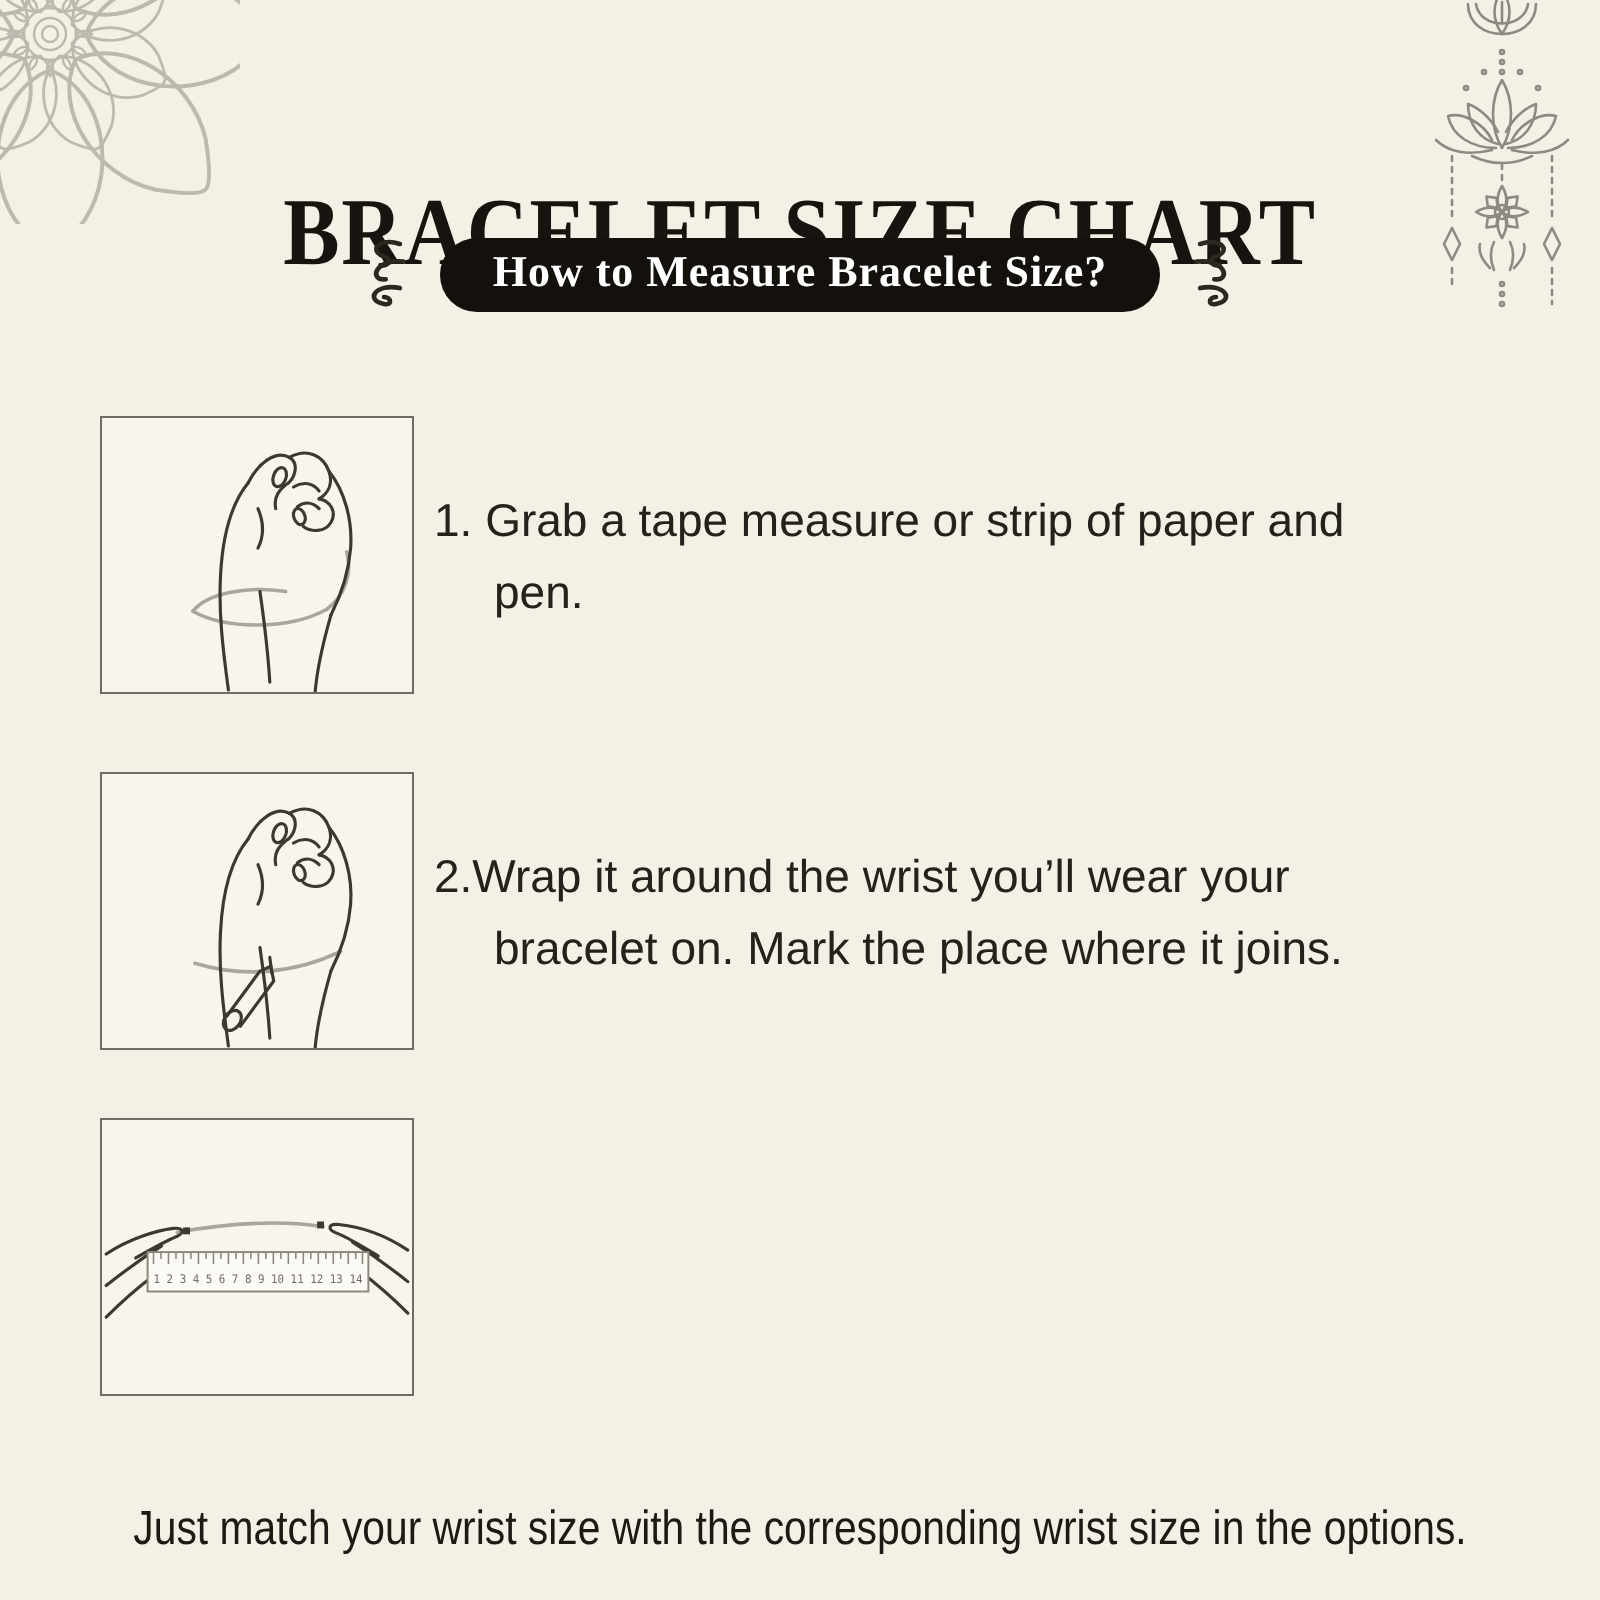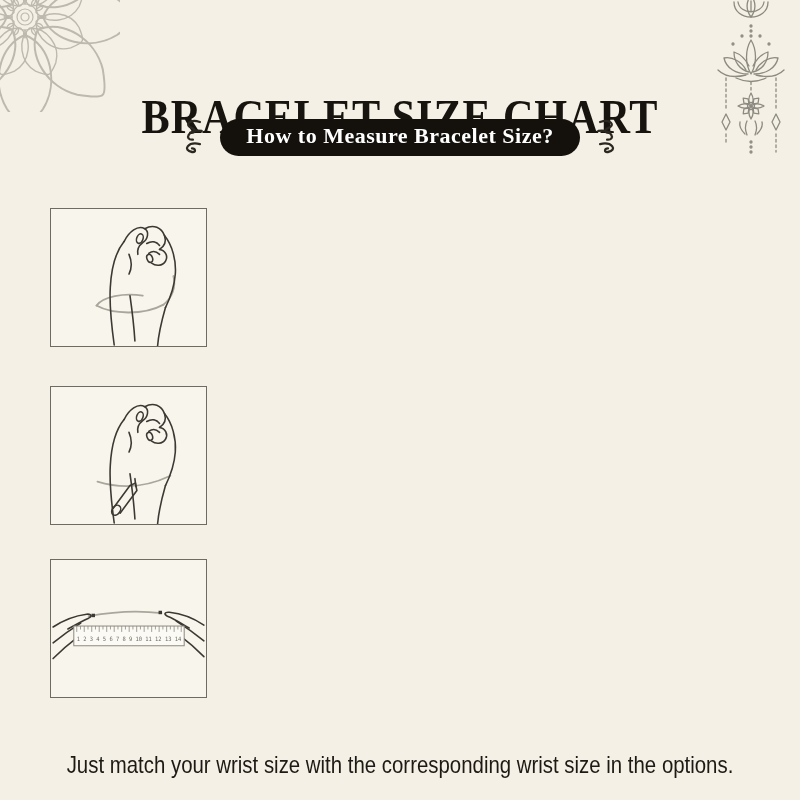--- a/index.html
+++ b/index.html
@@ -209,33 +209,37 @@
 
   <div class="step-row row-1">
     <div class="illus-box">
       <svg viewBox="0 0 157 139">
         <path class="tape" d="M46 98 C62 107 94 108 114 97"></path>
         <path class="tape" d="M46 98 C53 89 73 85 93 88"></path>
         <path class="tape" d="M114 97 C123 90 127 79 124 68"></path>
         <use href="#fist"></use>
       </svg>
     </div>
+    <p class="step-text">1. Grab a tape measure or strip of paper and
+pen.</p>
   </div>
 
   <div class="step-row row-2">
     <div class="illus-box">
       <svg viewBox="0 0 157 139">
         <path class="tape" d="M47 96 C70 103 96 102 121 90"></path>
         <use href="#fist"></use>
         <path class="linework" stroke-width="2.2" d="M85 93 L86 101"></path>
         <path class="linework" d="M85.5 97.5 L80 100 L63 123"></path>
         <path class="linework" d="M85.5 97.5 L87 105 L70 128"></path>
         <ellipse class="linework" cx="66" cy="125" rx="5.5" ry="4" transform="rotate(-54 66 125)"></ellipse>
       </svg>
     </div>
+    <p class="step-text">2.Wrap it around the wrist you’ll wear your
+bracelet on. Mark the place where it joins.</p>
   </div>
 
   <div class="step-row row-3">
     <div class="illus-box">
       <svg viewBox="0 0 157 139">
         <path class="tape" d="M38 57 C65 52 90 51 112 54"></path>
         <rect x="41" y="54.5" width="3.5" height="3.5" fill="#3c3833"></rect>
         <rect x="109" y="51.5" width="3.5" height="3.5" fill="#3c3833"></rect>
         <path class="linework" d="M2 68 C14 60 28 56 36 55 C41 54.5 42 57 38 59 C31 62 24 66 17 70"></path>
         <path class="linework" d="M2 84 C12 76 22 69 30 64"></path>

